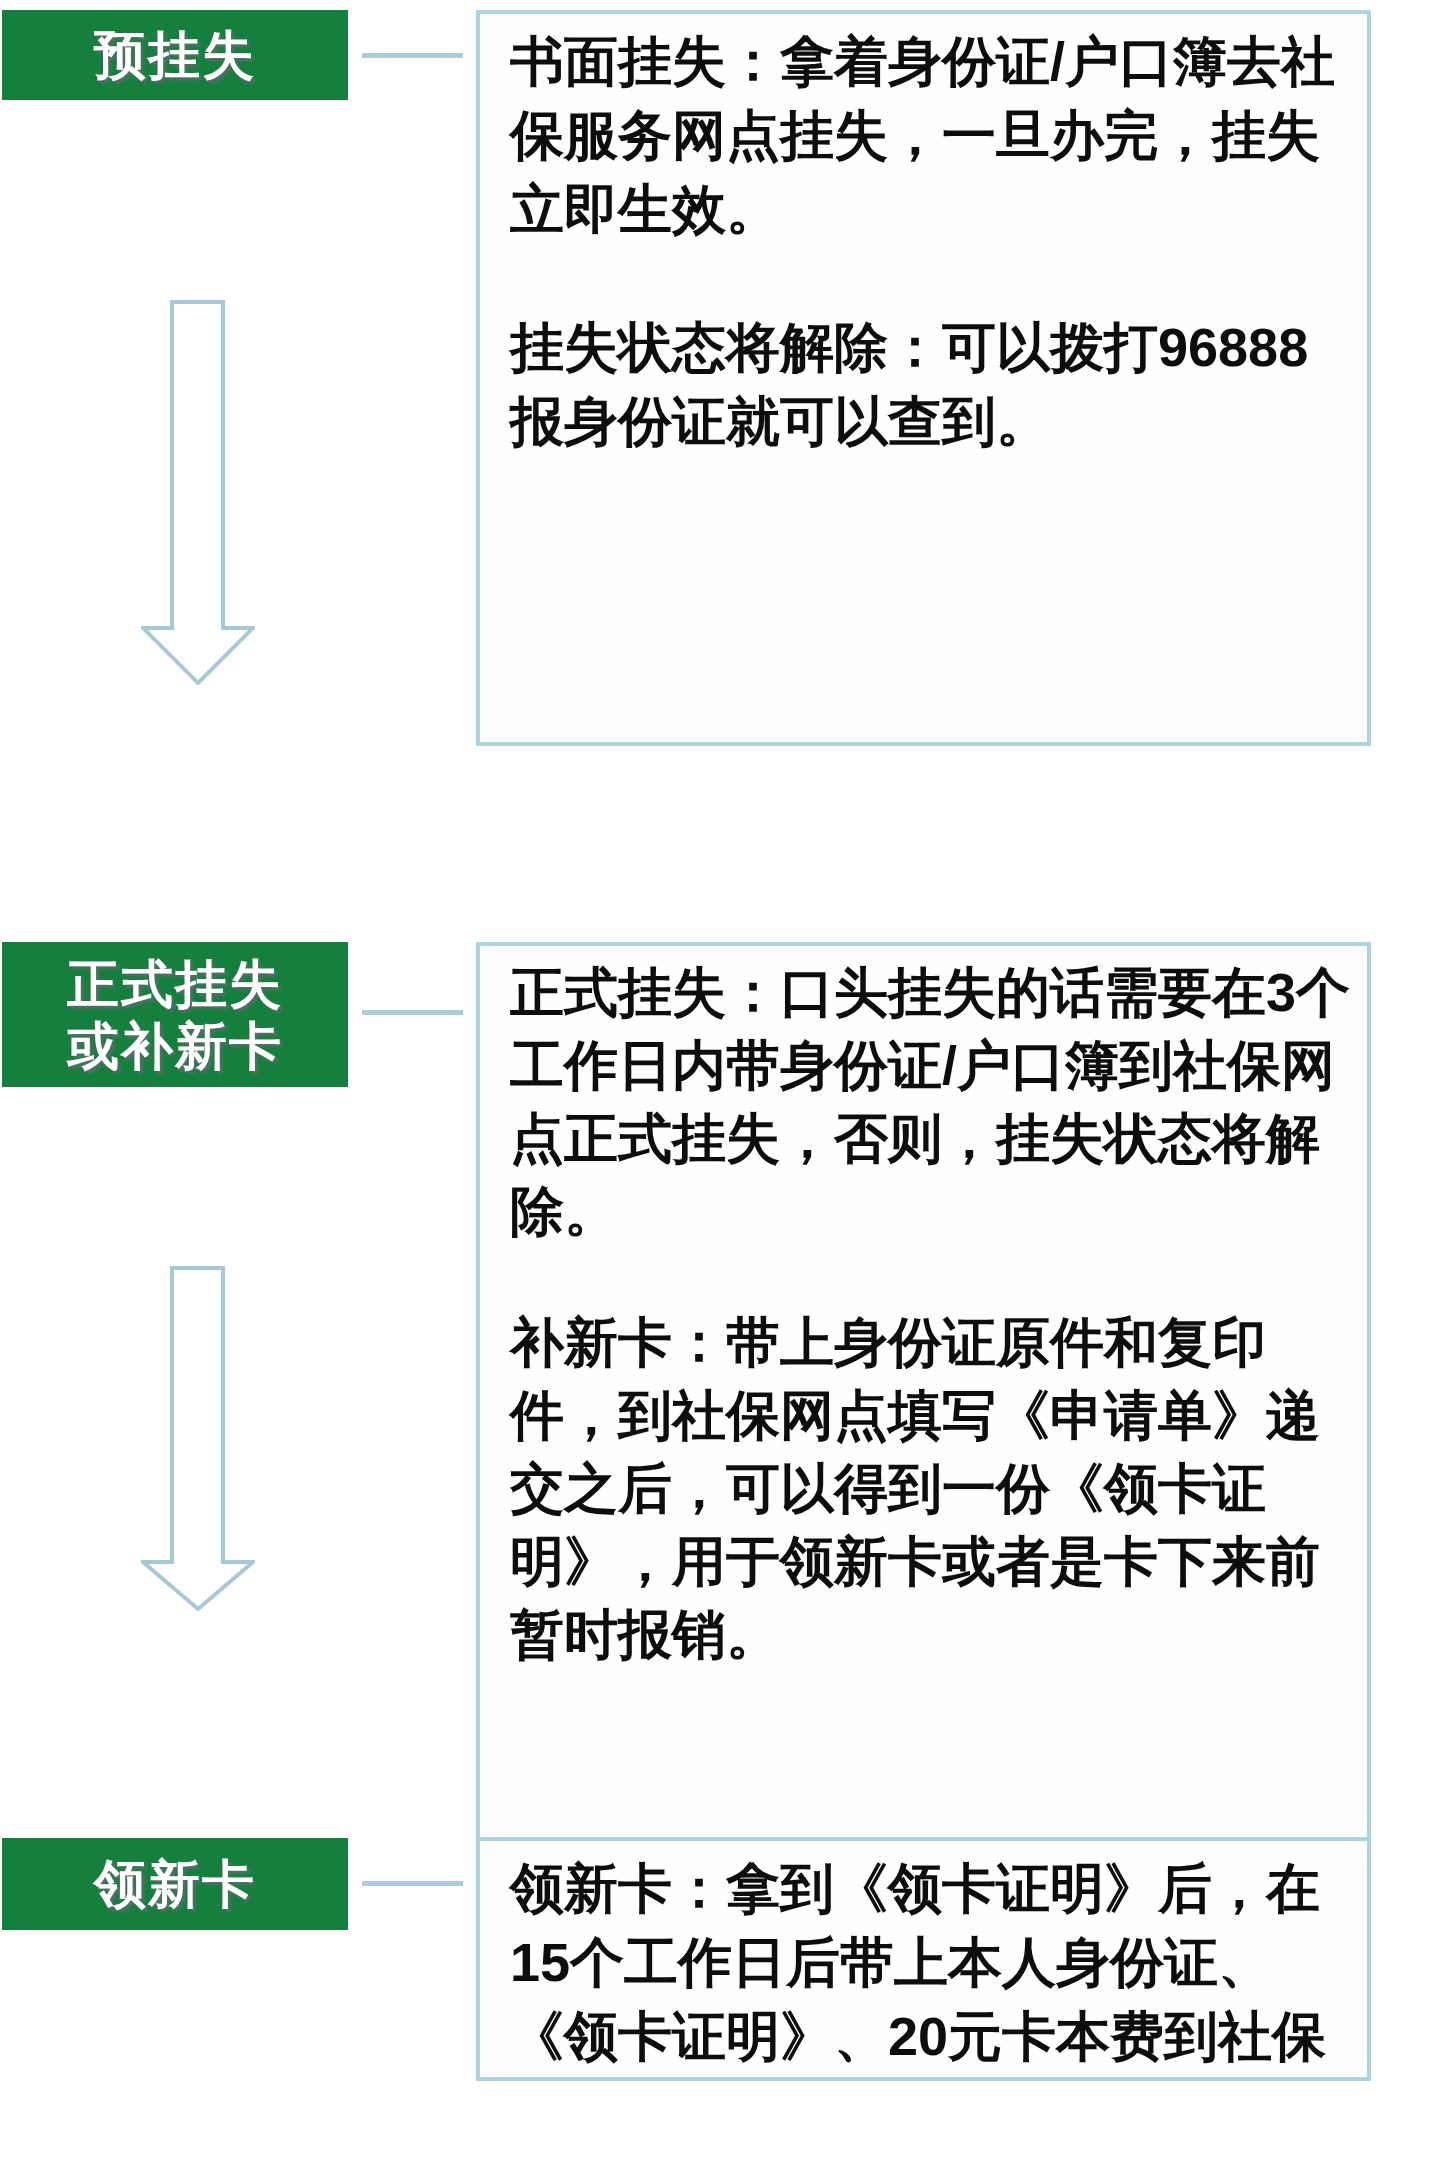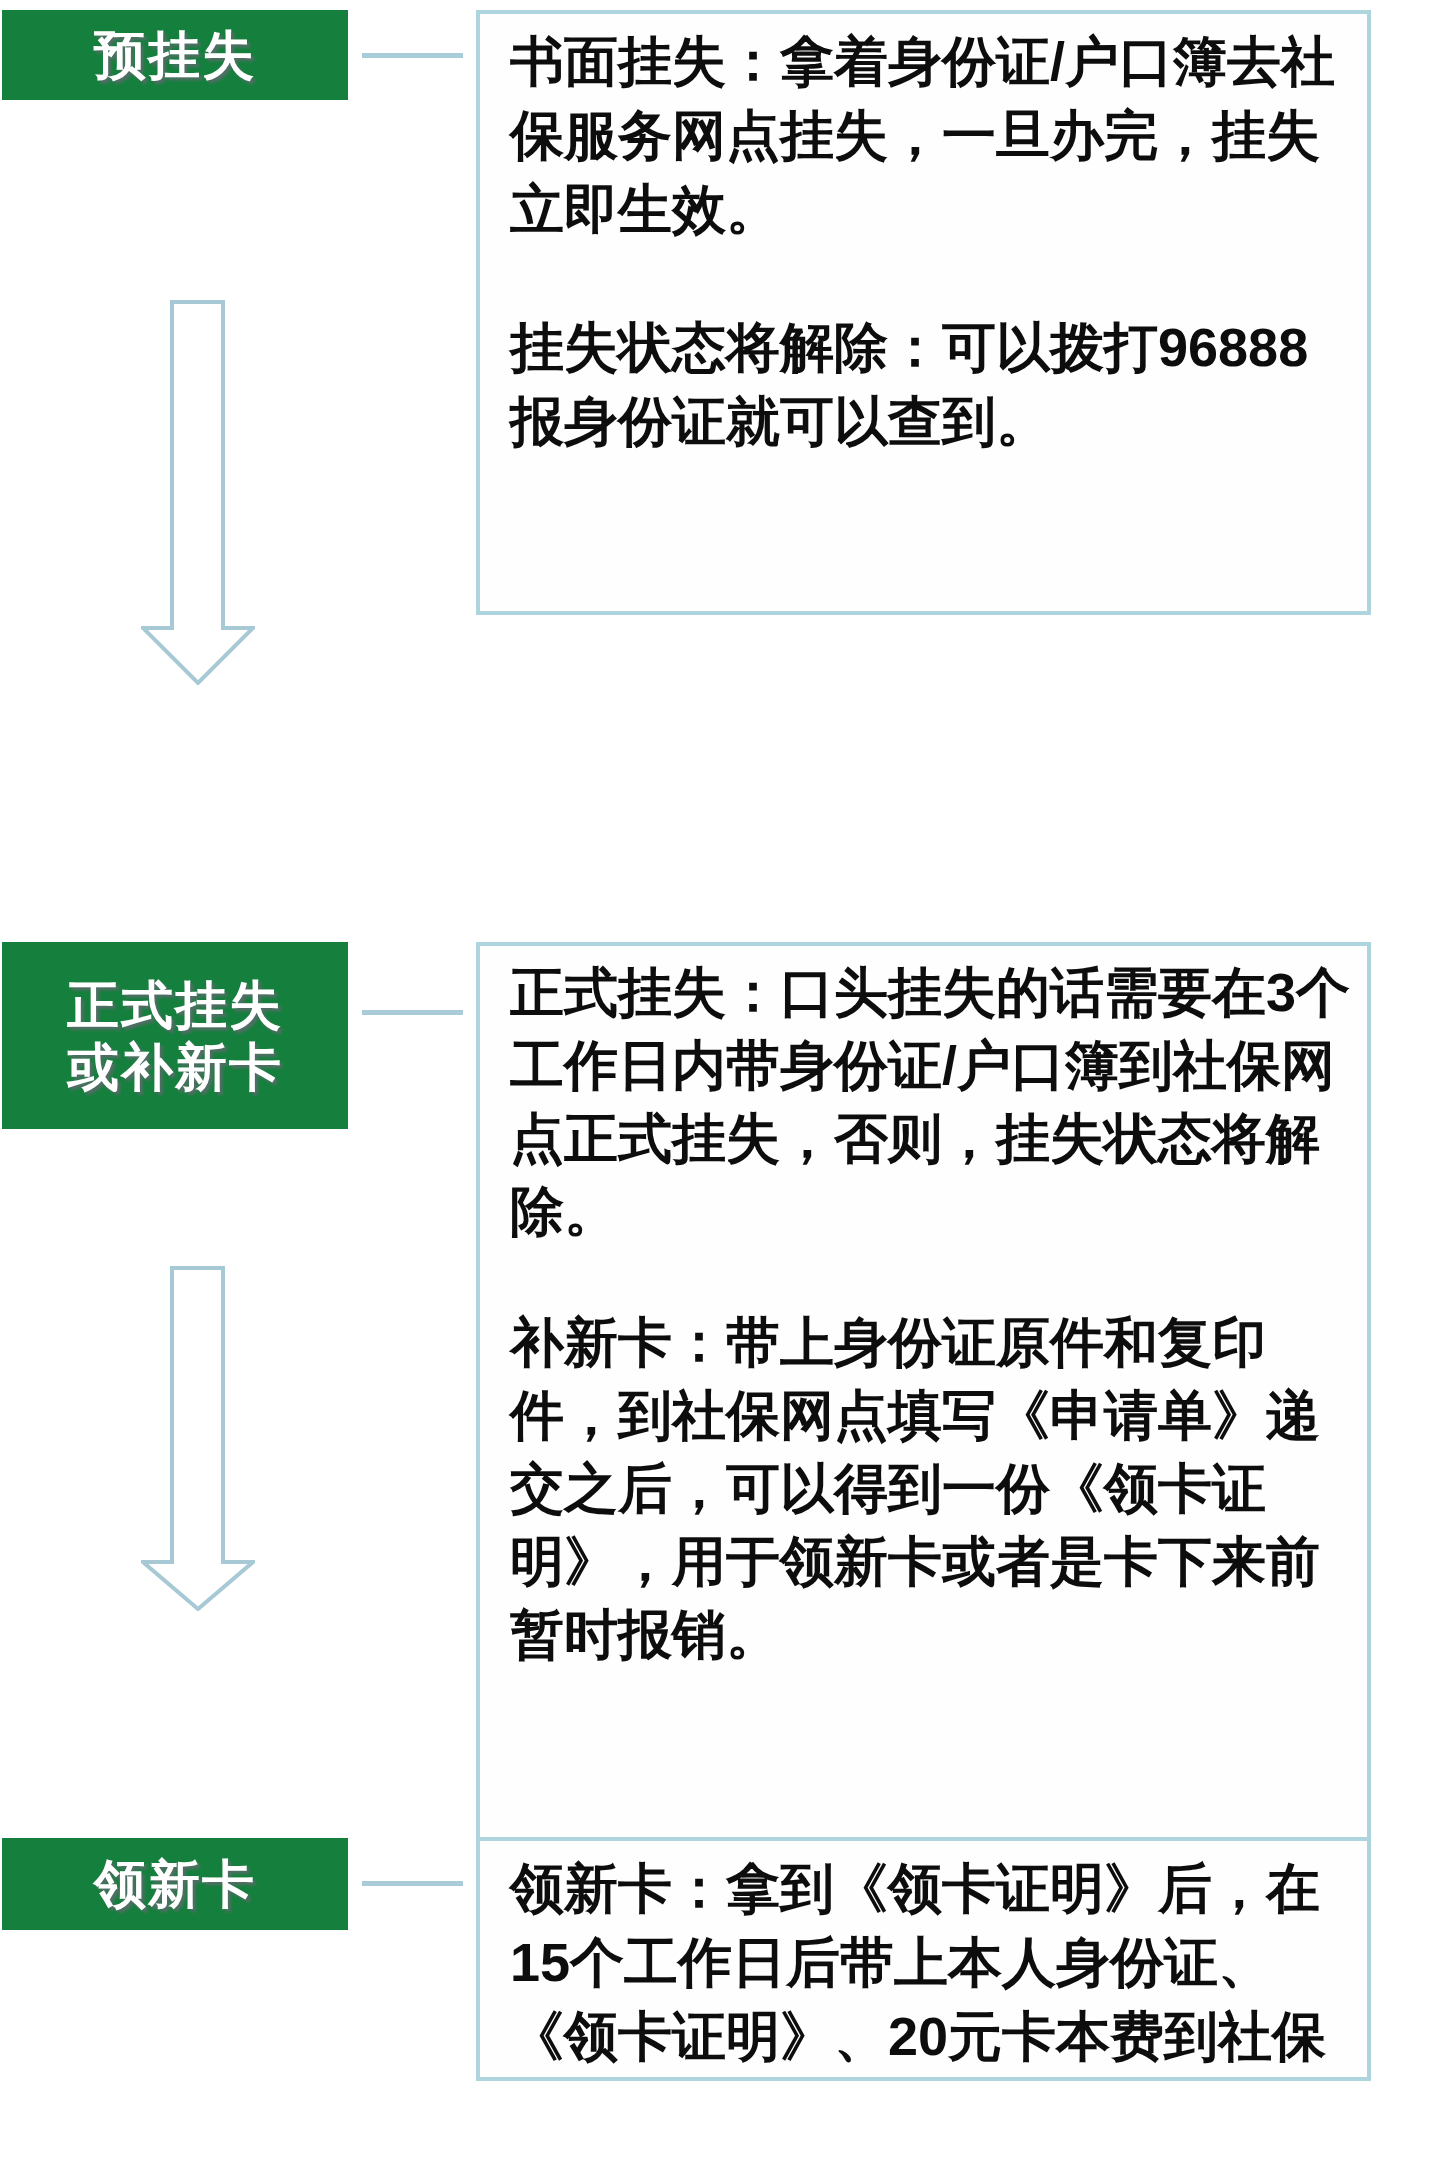--- a/index.html
+++ b/index.html
@@ -22,21 +22,21 @@
     line-height: 62px;
     display: flex;
     flex-direction: column;
     align-items: center;
     justify-content: center;
     text-align: center;
     text-shadow: 3px 3px 3px rgba(95,105,110,0.85);
     letter-spacing: 2px;
   }
   #label-box-1 { top: 10px;   height: 90px;  }
-  #label-box-2 { top: 942px;  height: 187px; }
+  #label-box-2 { top: 942px;  height: 145px; }
   #label-box-3 { top: 1838px; height: 92px;  }
 
   
   .connector {
     position: absolute;
     left: 362px; width: 101px; height: 5px;
     background: #a9ccd8;
   }
   #connector-1 { top: 53px;   }
   #connector-2 { top: 1010px; }
@@ -49,21 +49,21 @@
     box-sizing: border-box;
     border: 4px solid #aed4de;
     background: #fefefe;
     padding: 10px 14px 8px 30px;
     color: #0d0d0d;
     font-weight: bold;
     font-size: 54px;
     line-height: 74px;
     overflow: hidden;
   }
-  #content-box-1 { top: 10px;   height: 605px; }
+  #content-box-1 { top: 10px;   height: 736px; }
   #content-box-2 { top: 942px;  height: 913px; }
   #content-box-3 { top: 1837px; height: 244px; }
 
   .content-box p { margin: 0 0 64px 0; }
   .content-box p:last-child { margin-bottom: 0; }
   #content-box-2 p { margin-bottom: 58px; line-height: 73px; }
   #content-box-2 p:last-child { margin-bottom: 8px; }
 
   
   .down-arrow { position: absolute; left: 141px; }

